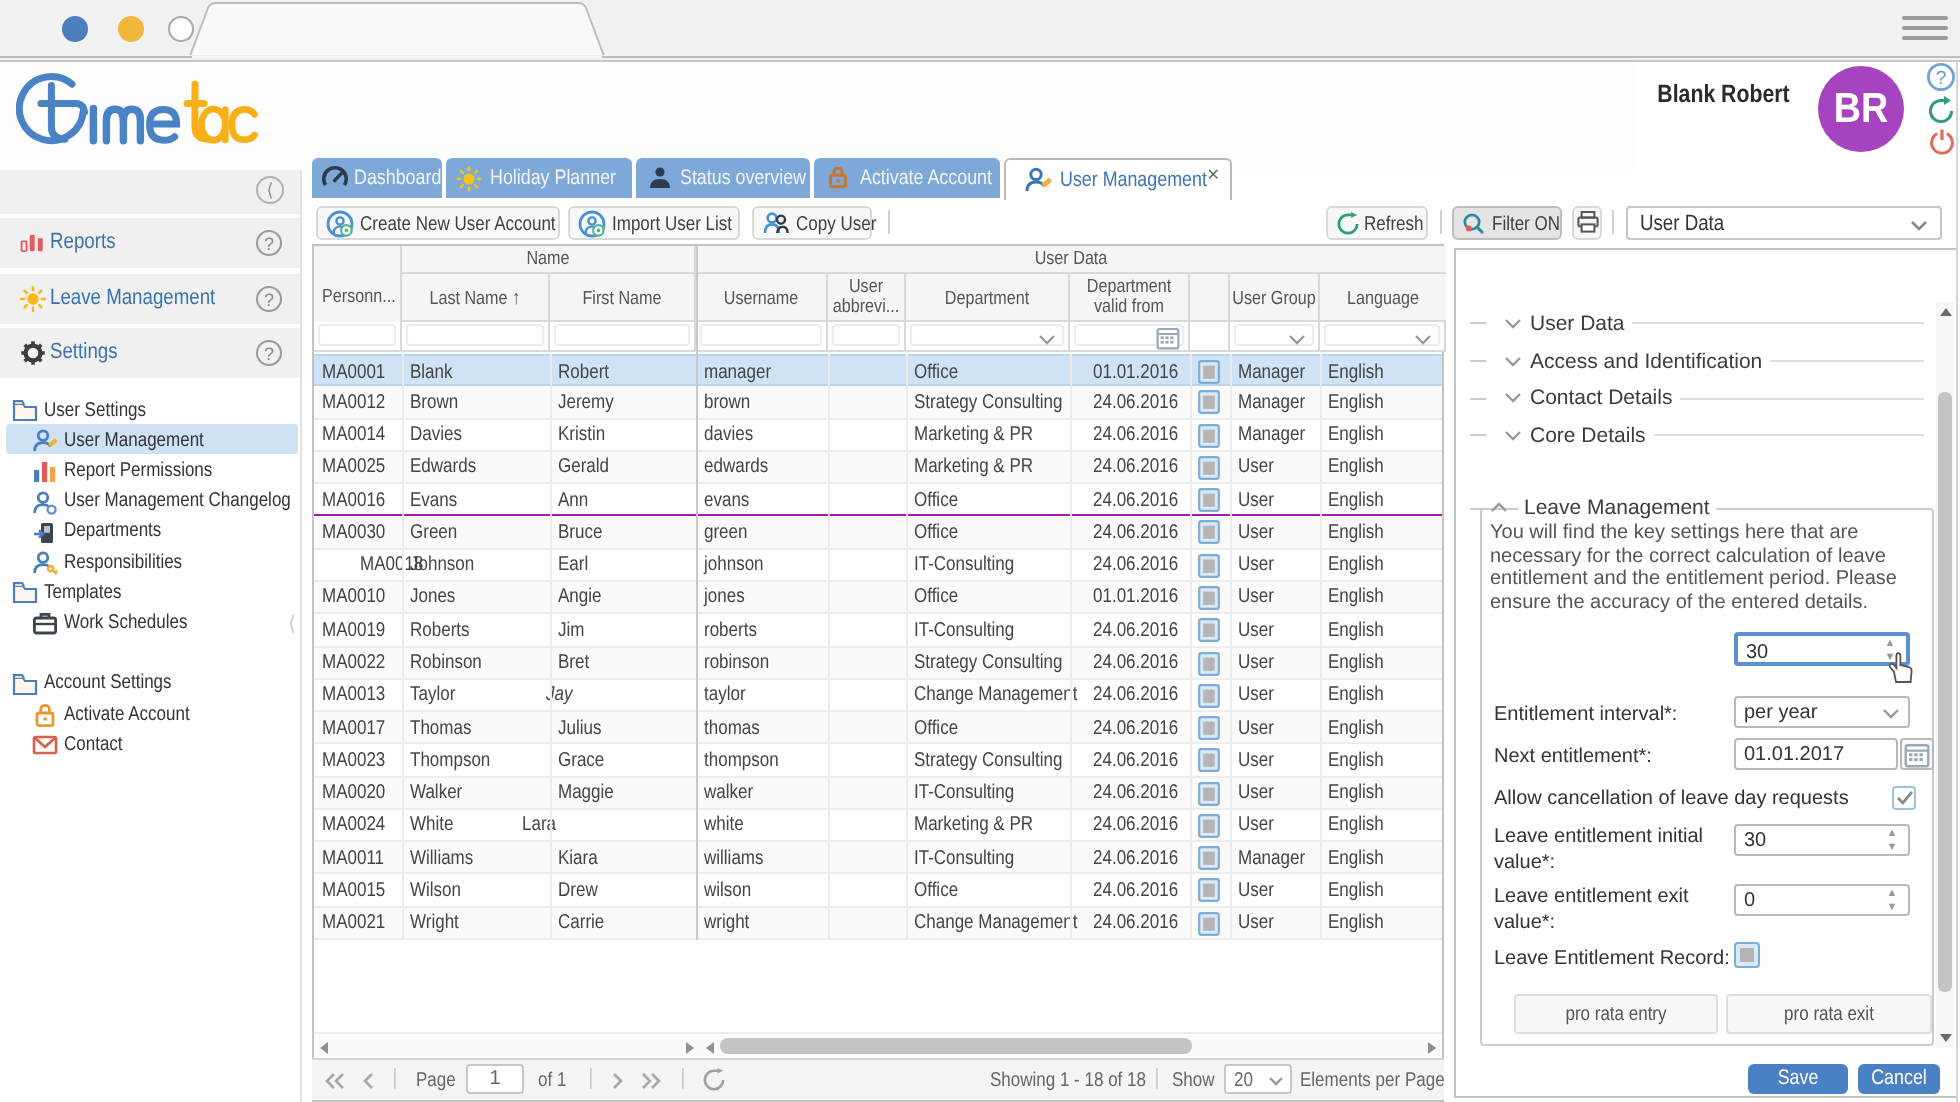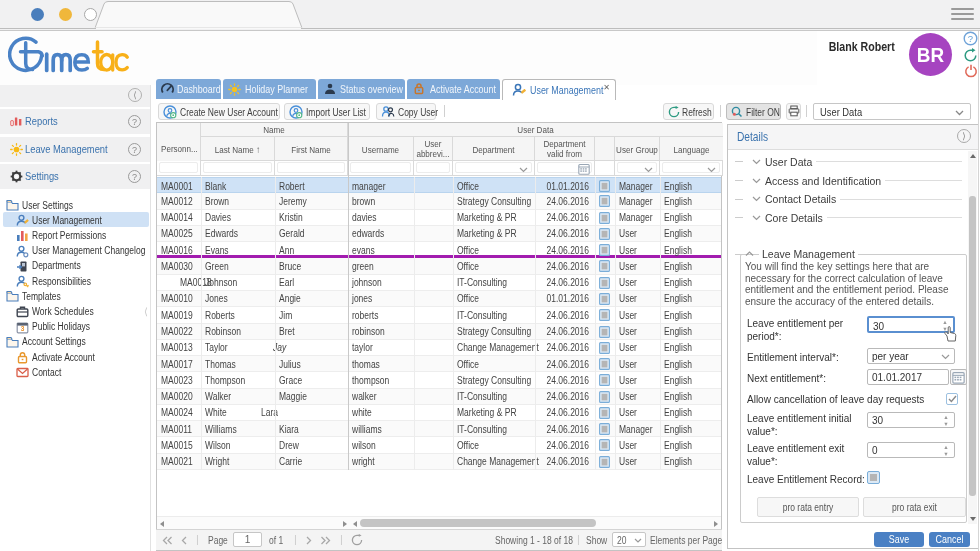--- a/index.html
+++ b/index.html
@@ -220,28 +220,20 @@
       <span class="tlabel" style="left:22px;"><span class="t">Templates</span></span>
     </div>
 <div class="tree" style="top:219.4px;">
       <svg width="13" height="13" viewBox="0 0 13 13" style="left:16px;">
         <rect x="1.2" y="4" width="10.6" height="7.5" rx="1" fill="#fff" stroke="#3e4450" stroke-width="1.4"></rect>
         <path d="M4.5 4 L4.5 2.2 L8.5 2.2 L8.5 4" fill="none" stroke="#3e4450" stroke-width="1.4"></path>
         <line x1="1.2" y1="7" x2="11.8" y2="7" stroke="#3e4450" stroke-width="1.2"></line>
       </svg>
       <span class="tlabel" style="left:32px;"><span class="t">Work Schedules</span></span>
     </div>
-<div class="tree" style="top:234.6px;">
-      <svg width="13" height="13" viewBox="0 0 13 13" style="left:16px;">
-        <rect x="1.2" y="2" width="10.6" height="9.8" rx="1" fill="#fff" stroke="#8a93a5" stroke-width="1.2"></rect>
-        <rect x="1.2" y="2" width="10.6" height="2.6" fill="#5a6372"></rect>
-        <text x="6.5" y="10.3" font-size="6.5" font-weight="bold" fill="#e8912d" text-anchor="middle" font-family="Liberation Sans">3</text>
-      </svg>
-      <span class="tlabel" style="left:32px;"><span class="t">Public Holidays</span></span>
-    </div>
 <div class="tree" style="top:249.8px;">
       <svg width="13" height="13" viewBox="0 0 13 13" style="left:6px;">
         <path d="M1 3.5 L1 11 L12 11 L12 4.5 L6.5 4.5 L5.5 3 L1 3 Z" fill="#fdf6ec" stroke="#4a7ebc" stroke-width="1.1"></path>
         <path d="M1 3 L1 1.5 L5 1.5 L6 3" fill="#f8d9a8" stroke="#4a7ebc" stroke-width="1.1"></path>
       </svg>
       <span class="tlabel" style="left:22px;"><span class="t">Account Settings</span></span>
     </div>
 <div class="tree" style="top:265.0px;">
       <svg width="13" height="13" viewBox="0 0 13 13" style="left:16px;">
         <rect x="2.5" y="5.5" width="8" height="6.3" rx="1" fill="none" stroke="#e8972d" stroke-width="1.4"></rect>
@@ -505,21 +497,21 @@
       <span class="rc" style="left:195px;"><span class="t">edwards</span></span>
       <span class="rc" style="left:300px;"><span class="t">Marketing &amp; PR</span></span>
       <span class="rc" style="left:378px;width:54px;text-align:right;"><span class="tr">24.06.2016</span></span>
       <svg width="11" height="12" viewBox="0 0 11 12" style="position:absolute;left:442px;top:2px;">
         <rect x="0.6" y="0.6" width="9.8" height="10.8" rx="1" fill="#dce9f5" stroke="#7aadd8" stroke-width="1.1"></rect>
         <rect x="2.6" y="2.8" width="5.8" height="6.6" fill="#b5b5b5"></rect>
       </svg>
       <span class="rc" style="left:462px;"><span class="t">User</span></span>
       <span class="rc" style="left:507px;"><span class="t">English</span></span>
     </div>
-    <div class="row" style="top:119.12px;height:16.28px;background:#fff;border-bottom:3px solid #a21caf;">
+    <div class="row" style="top:119.12px;height:16.28px;background:#fff;border-bottom:1px solid #a21caf;">
       <span class="rc" style="left:4px;"><span class="t">MA0016</span></span>
       <span class="rc" style="left:48px;"><span class="t">Evans</span></span>
       <span class="rc" style="left:122px;"><span class="t">Ann</span></span>
       <span class="rc" style="left:195px;"><span class="t">evans</span></span>
       <span class="rc" style="left:300px;"><span class="t">Office</span></span>
       <span class="rc" style="left:378px;width:54px;text-align:right;"><span class="tr">24.06.2016</span></span>
       <svg width="11" height="12" viewBox="0 0 11 12" style="position:absolute;left:442px;top:2px;">
         <rect x="0.6" y="0.6" width="9.8" height="10.8" rx="1" fill="#dce9f5" stroke="#7aadd8" stroke-width="1.1"></rect>
         <rect x="2.6" y="2.8" width="5.8" height="6.6" fill="#b5b5b5"></rect>
       </svg>
@@ -756,24 +748,20 @@
     <span style="position:absolute;left:430px;top:5px;"><span class="t">Show</span></span>
     <div style="position:absolute;left:456px;top:2px;width:34px;height:15px;background:#fff;border:1px solid #c6c6c6;border-radius:2px;">
       <span style="position:absolute;left:4px;top:1.5px;"><span class="t">20</span></span>
       <svg width="8" height="5" viewBox="0 0 8 5" style="position:absolute;right:3px;top:5px;">
         <path d="M1 1 L4 4 L7 1" fill="none" stroke="#999" stroke-width="1.2"></path>
       </svg>
     </div>
     <span style="position:absolute;left:494px;top:5px;"><span class="t">Elements per Page</span></span>
   </div>
 <div id="dpanel">
-    <div id="dtitle">
-      <span style="position:absolute;left:9px;top:5px;font-size:12px;color:#3a72ad;"><span class="t">Details</span></span>
-      <div style="position:absolute;right:7px;top:4px;width:14px;height:14px;border:1px solid #aaa;border-radius:50%;color:#888;font-size:9px;line-height:13px;text-align:center;">⟩</div>
-    </div>
     <div class="dsecrow" style="top:29.7px;">
       <div class="dash"></div>
       <svg width="9" height="6" viewBox="0 0 9 6">
         <path d="M1 1 L4.5 4.5 L8 1" fill="none" stroke="#999" stroke-width="1.2"></path>
       </svg>
       <span class="sl">User Data</span>
       <div class="ln"></div>
     </div>
     <div class="dsecrow" style="top:48.7px;">
       <div class="dash"></div>
@@ -799,21 +787,20 @@
       <span class="sl">Core Details</span>
       <div class="ln"></div>
     </div>
     <div style="position:absolute;left:12px;top:129px;width:227px;height:269px;border:1px solid #ccc;border-radius:2px;"></div>
     <div style="position:absolute;left:7px;top:129px;width:8px;height:1px;background:#ccc;"></div>
     <svg width="9" height="6" viewBox="0 0 9 6" style="position:absolute;left:17px;top:126px;">
       <path d="M1 4.5 L4.5 1 L8 4.5" fill="none" stroke="#999" stroke-width="1.2"></path>
     </svg>
     <div style="position:absolute;left:31px;top:122.5px;background:#fff;padding:0 3px;font-size:10.5px;color:#3c3c3c;white-space:nowrap;">Leave Management</div>
     <div style="position:absolute;left:17px;top:136px;font-size:10px;color:#555;line-height:11.7px;white-space:nowrap;">You will find the key settings here that are<br>necessary for the correct calculation of leave<br>entitlement and the entitlement period. Please<br>ensure the accuracy of the entered details.</div>
-    <div class="flabel" style="left:19px;top:193px;width:118px;">Leave entitlement per period*:</div>
     <div class="finput" style="top:191px;border:2px solid #5a8fd0;height:17px;">
       <span class="tx" style="top:2.5px;">30</span>
       <div class="spin">▲<br>▼</div>
     </div>
     <svg width="13" height="16" viewBox="0 0 13 16" style="position:absolute;left:216px;top:201px;z-index:5;">
       <path d="M4 15 L3 10 L1 7.5 Q0.5 6.5 1.5 6 Q2.3 5.7 3 6.5 L4.2 8 L4.2 1.8 Q4.2 0.6 5.2 0.6 Q6.2 0.6 6.2 1.8 L6.2 6.5 L10.5 7.5 Q11.8 7.9 11.8 9.5 L11.3 15 Z" fill="#fefefe" stroke="#555" stroke-width="0.9"></path>
     </svg>
     <div class="flabel" style="left:19px;top:227px;">Entitlement interval*:</div>
     <div class="finput" style="top:223px;">
       <span class="tx">per year</span>

